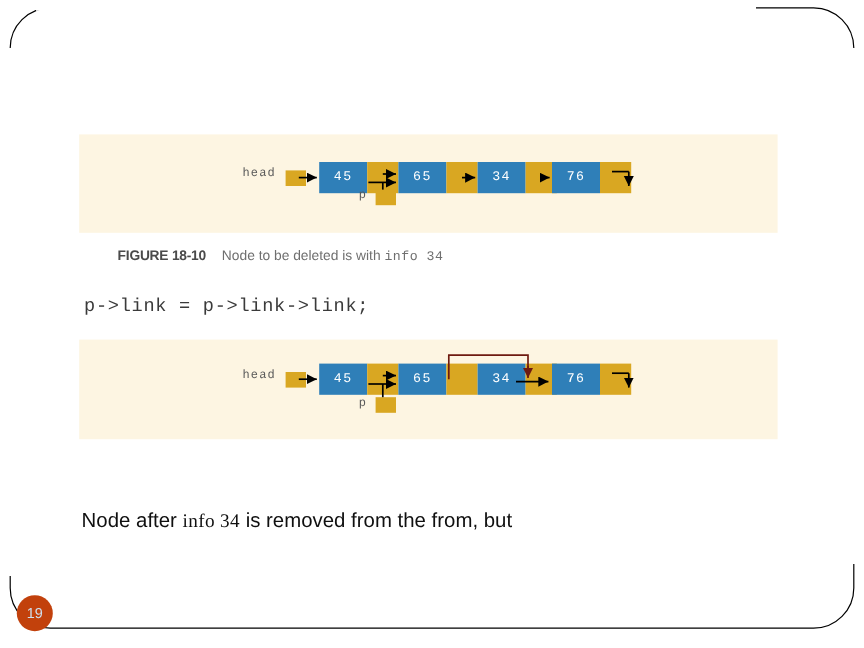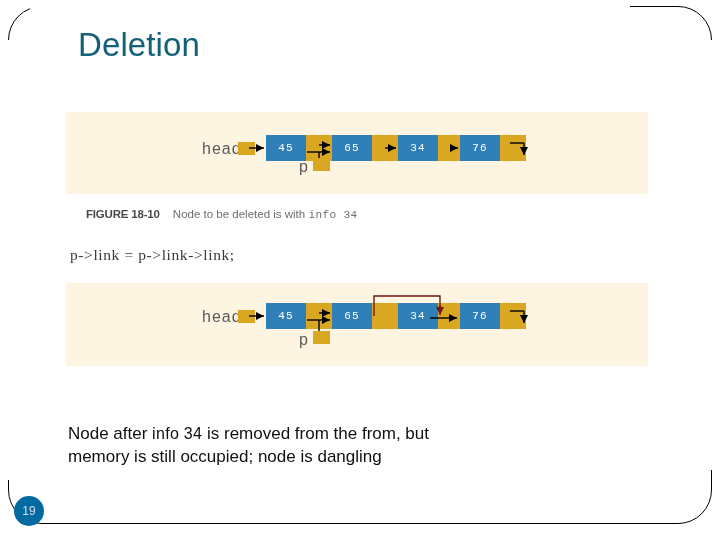--- a/index.html
+++ b/index.html
@@ -91,29 +91,29 @@
   .caption .figno {
     font-weight: bold;
     color: #4a4a4a;
     letter-spacing: -0.2px;
   }
   .caption .mono {
     font-family: "Liberation Mono", monospace;
     font-size: 11px;
     letter-spacing: 0.4px;
   }
-  #caption-1 { left: 70px; top: 208px; padding-left: 16px; }
+  #caption-1 { left: 82px; top: 208px; padding-left: 16px; }
   #caption-2 { left: 70px; top: 385px; }
 
   
   .codeline {
     position: absolute;
     left: 70px;
     top: 246px;
-    font-family: Liberation Serif, serif;
+    font-family: Liberation Mono, monospace;
     font-size: 15.5px;
     color: #3a3a3a;
     letter-spacing: 0.6px;
     white-space: nowrap;
   }
 
   
   .node {
     position: absolute;
     height: 26px;
@@ -140,22 +140,22 @@
   }
 
   .ptr-box {
     position: absolute;
     width: 17px;
     height: 13px;
     background: #D9A722;
   }
   .ptr-label {
     position: absolute;
-    font-family: Liberation Sans, sans-serif;
-    font-size: 16px;
+    font-family: Liberation Mono, monospace;
+    font-size: 10px;
     color: #5a5a5a;
     letter-spacing: 1px;
     white-space: nowrap;
   }
 
   
   .diagram-svg {
     position: absolute;
     left: 0;
     top: 0;
@@ -166,53 +166,52 @@
   .body-text {
     position: absolute;
     left: 68px;
     top: 422px;
     width: 560px;
     font-size: 17px;
     line-height: 23px;
     color: #101010;
   }
   .body-text .mono {
-    font-family: Liberation Sans, sans-serif;
+    font-family: Liberation Serif, serif;
     font-size: 16px;
     letter-spacing: 0.3px;
     text-align: right;
   }
 
   
   .page-badge {
     position: absolute;
     left: 14px;
     top: 496px;
     width: 30px;
     height: 30px;
     border-radius: 50%;
-    background: #0369a1;
+    background: #c2410c;
     color: #cfe0f0;
     font-size: 12px;
     display: flex;
     align-items: center;
     justify-content: center;
   }
 </style>
 </head>
 <body>
 
 <div id="slide">
 
   <div class="frame"></div>
   <div class="frame-mask-top"></div>
   <div class="frame-mask-left"></div>
   <div class="frame-mask-right"></div>
 
-  <div class="title">Deletion</div>
 
   <div class="panel" id="panel-1"></div>
 
   <div class="ptr-label" style="left:202px; top:140px;">head</div>
   <div class="ptr-box" style="left:238px; top:142px;"></div>
 
   <div class="node" style="left:266px; top:135px;">
     <div class="node-info">45</div>
     <div class="node-link"></div>
   </div>
@@ -303,18 +302,17 @@
 
     <line x1="430" y1="318" x2="457" y2="318" stroke="#000" stroke-width="1.4" marker-end="url(#ah)"></line>
 
     <line x1="510" y1="311" x2="524" y2="311" stroke="#000" stroke-width="1.4"></line>
     <line x1="524" y1="311" x2="524" y2="323" stroke="#000" stroke-width="1.4" marker-end="url(#ah)"></line>
   </svg>
 
 
   <div class="body-text">
     <span>Node after </span><span class="mono">info  34</span><span> is removed from the from, but</span><br>
-    <span>memory is still occupied; node is dangling</span>
   </div>
 
   <div class="page-badge">19</div>
 
 </div>
 
 </body></html>

